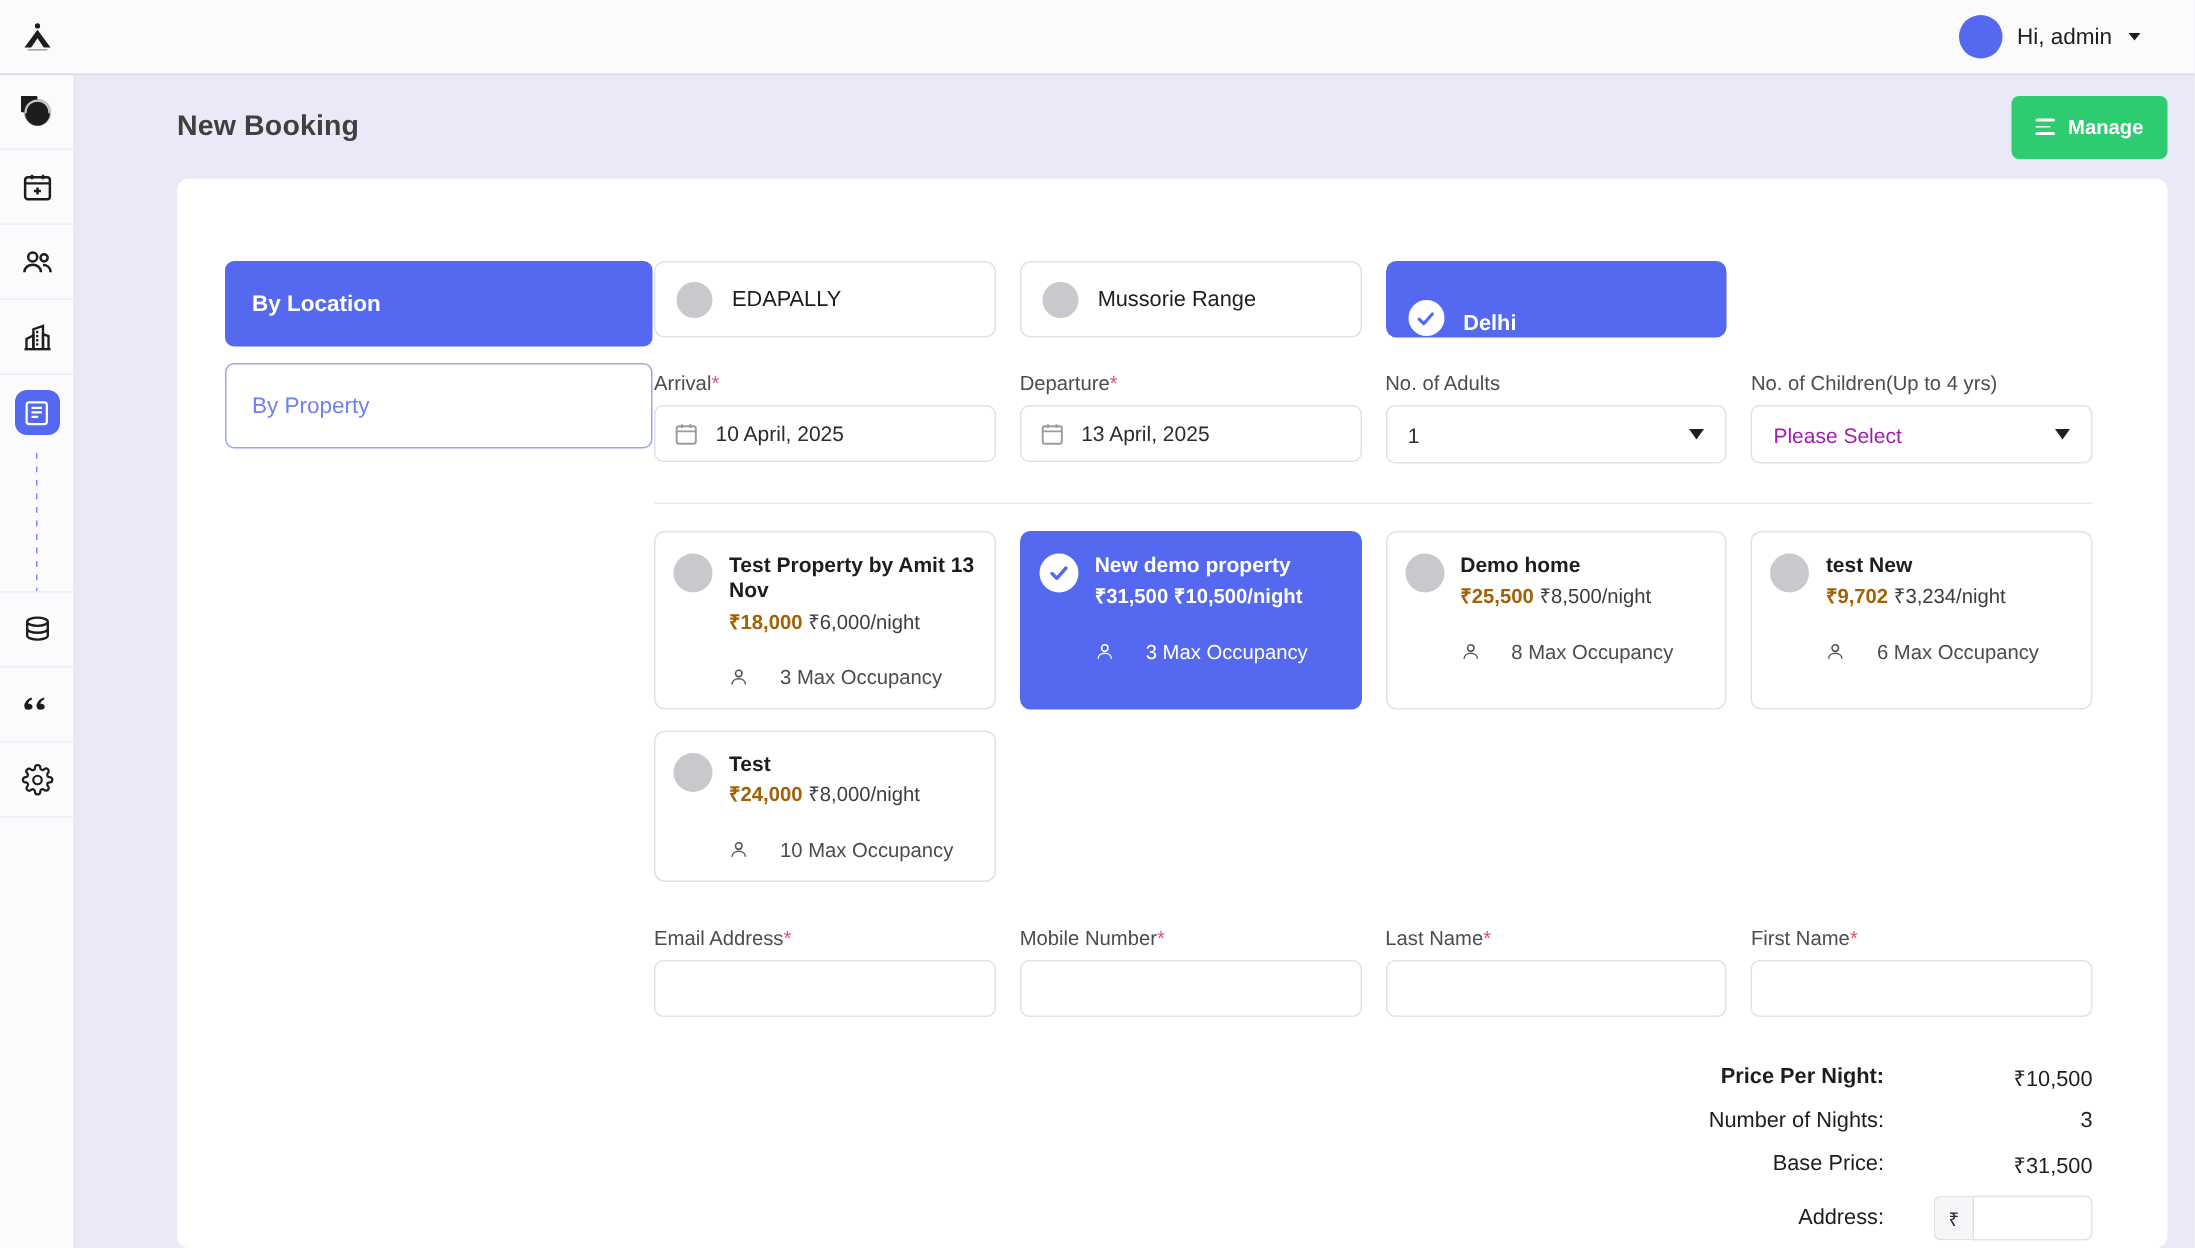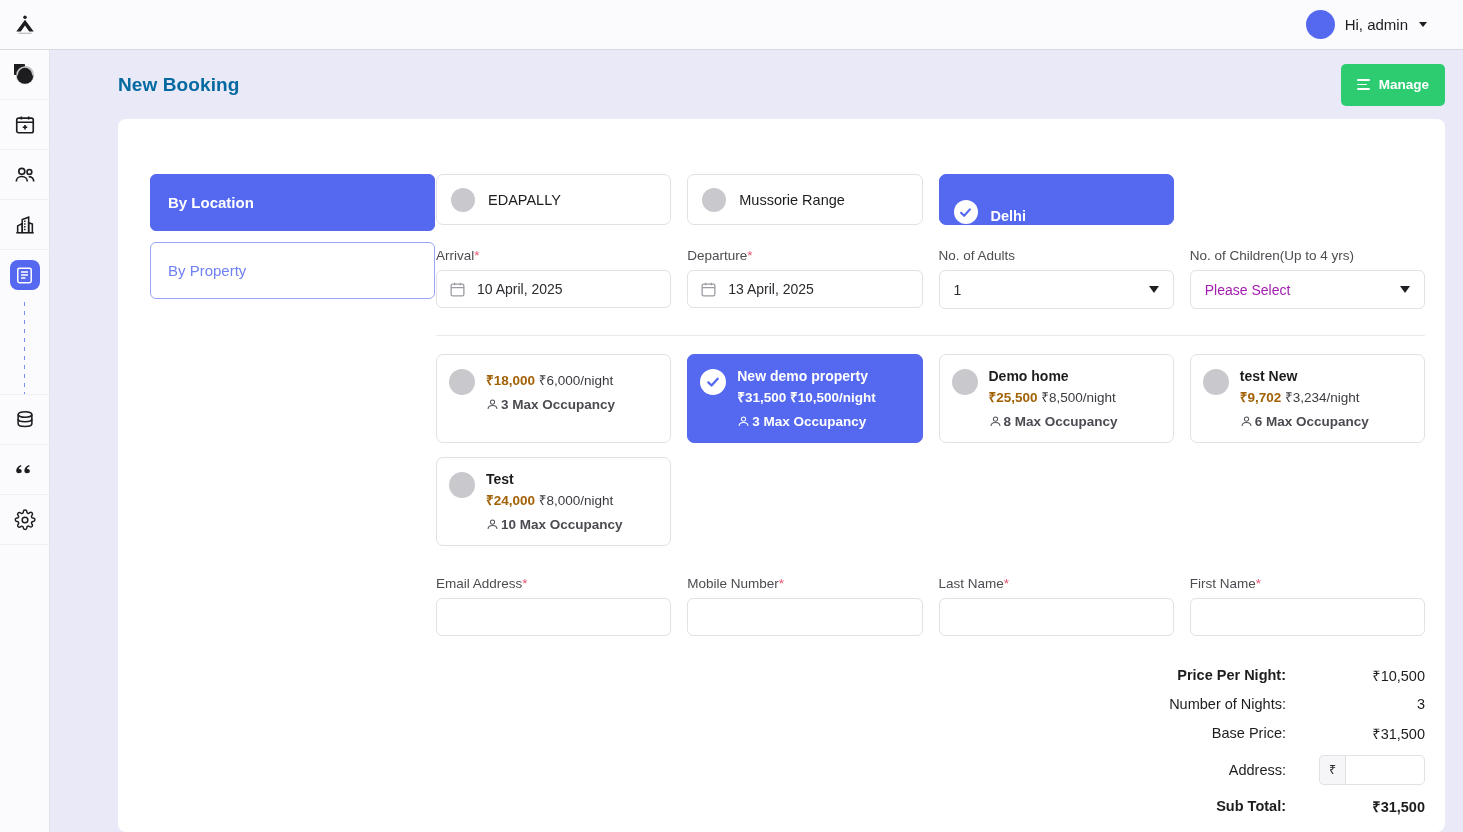--- a/index.html
+++ b/index.html
@@ -54,21 +54,21 @@
   .user-name { font-size: 15px; color: #1d1d1f; }
   .caret-down {
     width: 0; height: 0; border-left: 4px solid transparent; border-right: 4px solid transparent;
     border-top: 5px solid #1d1d1f; margin-left: 1px;
   }
 
   .page-head {
     height: 69px; display: flex; align-items: center; justify-content: space-between;
     padding: 0 18px 0 68px; flex: 0 0 69px;
   }
-  .page-title { font-size: 19px; font-weight: bold; color: #0369a1; letter-spacing: .1px; }
+  .page-title { font-size: 19px; font-weight: bold; color: #404040; letter-spacing: .1px; }
   .manage-btn {
     background: #2ecc71; color: #fff; border: none; border-radius: 5px;
     height: 42px; padding: 0 16px; font-size: 13.5px; font-weight: bold;
     display: inline-flex; align-items: center; gap: 9px; cursor: pointer;
     font-family: "Liberation Sans", sans-serif;
   }
   .burger { display: inline-flex; flex-direction: column; gap: 2.5px; }
   .burger i { display: block; width: 13px; height: 1.8px; background: #fff; border-radius: 1px; }
   .burger i:nth-child(2) { width: 10px; }
 
@@ -81,21 +81,21 @@
   .toggles { width: 318px; padding: 25px 0 0 32px; flex: 0 0 318px; }
   .toggle {
     display: block; width: 285px; height: 57px; border-radius: 6px;
     font-size: 15px; text-align: left; padding-left: 17px; line-height: 41px;
     margin-bottom: 11px; cursor: pointer; font-family: "Liberation Sans", sans-serif;
   }
   .toggle.on { background: #5468f0; color: #fff; border: 1px solid #5468f0; font-weight: bold; }
   .toggle.off { background: #fff; color: #6f80f2; border: 1px solid #9aa6f5; }
 
   
-  .form-area { flex: 1 1 auto; padding: 25px 20px 0 0; min-width: 0; }
+  .form-area { flex: 1 1 auto; padding: 25px 50px 0 0; min-width: 0; }
 
   .grid4 { display: grid; grid-template-columns: repeat(4, 1fr); column-gap: 16px; }
 
   
   .loc-card {
     height: 51px; border: 1px solid #e1e1e6; border-radius: 7px; background: #fff;
     display: flex; align-items: center; padding: 0 14px; gap: 13px; cursor: pointer;
   }
   .loc-card.sel { background: #5468f0; border-color: #5468f0; align-items: flex-end; }
   .loc-dot { width: 24px; height: 24px; border-radius: 50%; background: #c9c9cd; flex: 0 0 24px; }
@@ -140,21 +140,21 @@
   .prop-dot { width: 26px; height: 26px; border-radius: 50%; background: #c9c9cd; flex: 0 0 26px; margin-top: 1px; }
   .prop-check {
     width: 26px; height: 26px; border-radius: 50%; background: #fff; flex: 0 0 26px; margin-top: 1px;
     display: flex; align-items: center; justify-content: center;
   }
   .prop-check svg { width: 16px; height: 16px; color: #5468f0; }
   .prop-body { min-width: 0; }
   .prop-title { font-size: 14px; font-weight: bold; color: #1d1d1f; line-height: 1.2; }
   .prop-price { font-size: 13.5px; color: #3b3b41; margin-top: 3px; }
   .prop-price .old { color: #a16207; font-weight: bold; }
-  .prop-occ { font-size: 13.5px; color: #4b4b52; margin-top: 8px; display: flex; align-items: center; gap: 2px; font-weight: bold; }
+  .prop-occ { font-size: 13.5px; color: #4b4b52; margin-top: 21px; display: flex; align-items: center; gap: 21px; }
   .prop-occ svg { width: 13px; height: 13px; color: #55555c; flex: 0 0 13px; }
   .prop-card.sel .prop-title,
   .prop-card.sel .prop-price,
   .prop-card.sel .prop-price .old,
   .prop-card.sel .prop-occ { color: #fff; }
   .prop-card.sel .prop-occ svg { color: #fff; }
   .prop-card.sel .prop-price { font-weight: bold; }
 
   .contact-grid { display: grid; grid-template-columns: repeat(4, 1fr); column-gap: 16px; margin-top: 30px; }
   .text-inp { height: 38px; border: 1px solid #e1e1e6; border-radius: 6px; background: #fff; width: 100%; }
@@ -357,20 +357,21 @@
           </div>
         </div>
 
         <hr class="rule">
 
         <div class="prop-grid">
 
           <div class="prop-card">
             <span class="prop-dot"></span>
             <div class="prop-body">
+              <div class="prop-title">Test Property by Amit 13 Nov</div>
               <div class="prop-price">
                 <span class="old">₹18,000</span>
                 <span>₹6,000/night</span>
               </div>
               <div class="prop-occ">
                 <svg viewBox="0 0 24 24" fill="none" stroke="currentColor" stroke-width="1.9">
                     <circle cx="12" cy="7.5" r="4"></circle>
                     <path d="M3.8 20.5c0-4 3.7-6.6 8.2-6.6s8.2 2.6 8.2 6.6"></path>
                   </svg>
                 <span>3 Max Occupancy</span>

